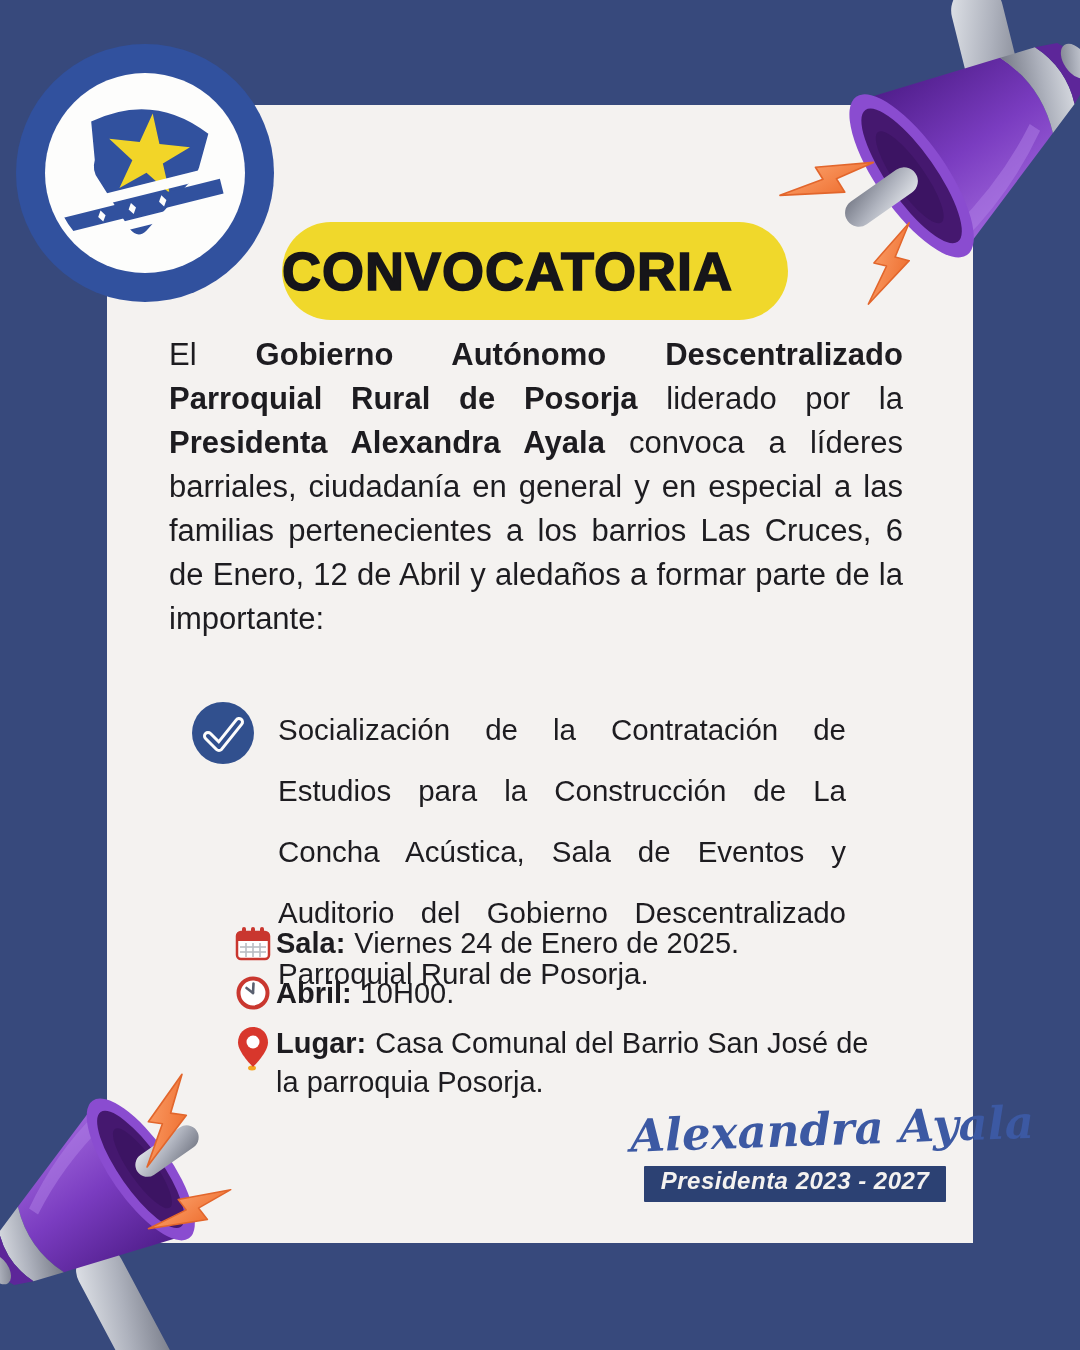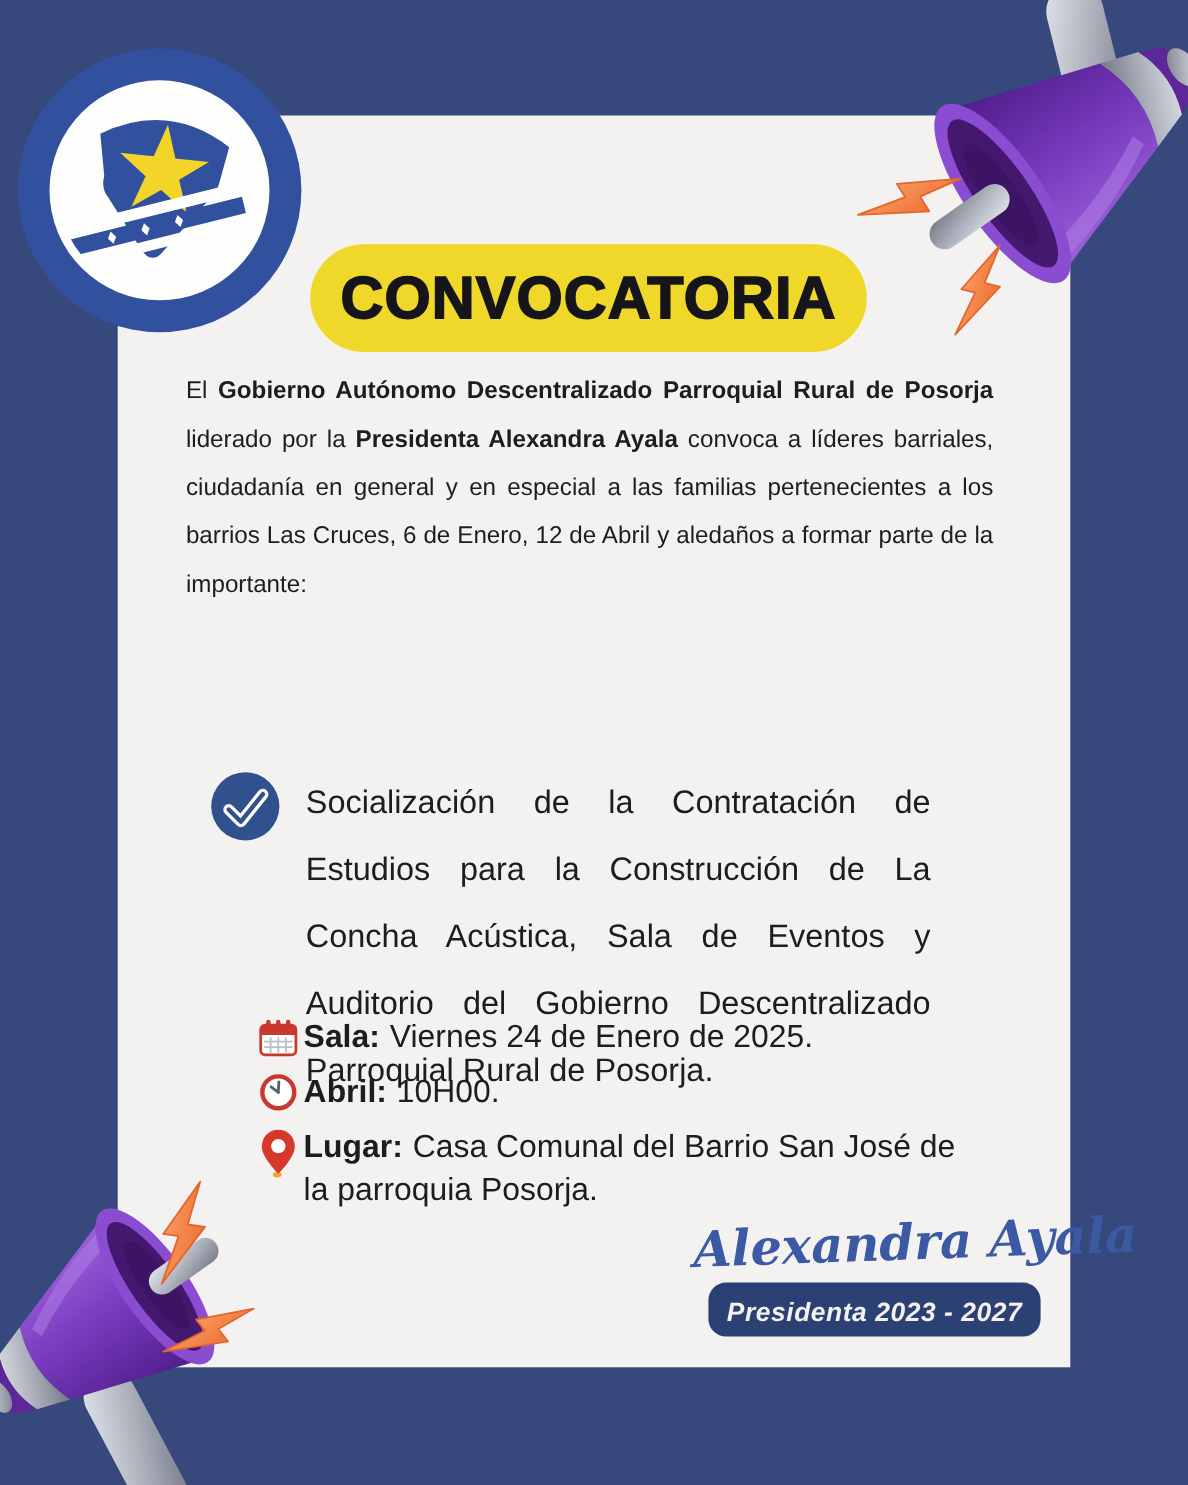--- a/index.html
+++ b/index.html
@@ -17,30 +17,30 @@
   
   .logo-ring{left:16px;top:44px;width:258px;height:258px;border-radius:50%;
     background:var(--emblem-blue,#31519e);z-index:3;}
   .logo-circle{left:45px;top:73px;width:200px;height:200px;border-radius:50%;
     background:#fdfdfc;z-index:3;}
   .logo-emblem{left:50px;top:78px;z-index:4;}
   
   .title-pill{
     left:282px;top:222px;width:506px;height:98px;border-radius:49px;
     background:var(--title-pill,#f0d82b);z-index:2;
-    display:flex;align-items:center;justify-content:center;
+    display:flex;align-items:center;
   }
   .title-pill span{
     font-size:54px;font-weight:700;letter-spacing:1px;color:var(--title-text,#161519);
     -webkit-text-stroke:1.6px var(--title-text,#161519);
   }
   
   .intro{
     left:169px;top:333px;width:734px;margin:0;z-index:2;
-    font-size:22px;line-height:44px;color:var(--body-text,#1d1c20);
+    font-size:31px;line-height:44px;color:var(--body-text,#1d1c20);
     text-align:justify;
   }
   .intro .b{font-weight:700;}
   .check-badge{left:191px;top:701px;z-index:2;}
   .bullet{
     left:278px;top:699px;width:568px;margin:0;z-index:2;
     font-size:29.5px;line-height:61px;color:var(--body-text,#1d1c20);
     text-align:justify;
   }
   
@@ -52,21 +52,21 @@
   
   .signature{left:630px;top:1104px;width:330px;text-align:center;z-index:2;}
   .sig-name{
     font-family:"DejaVu Serif","Liberation Serif",serif;font-style:italic;font-weight:700;
     font-size:45px;color:var(--signature-blue,#3c59a3);transform:rotate(-2deg);
     white-space:nowrap;
   }
   .sig-badge{
     display:inline-block;margin-top:9px;background:var(--badge-bg,#2c4173);
     color:var(--badge-text,#f4f2f0);font-size:24px;font-weight:700;font-style:italic;
-    padding:14px 17px 7px;border-radius:16px;letter-spacing:.5px;white-space:nowrap;
+    padding:1px 17px 7px;border-radius:1px;letter-spacing:.5px;white-space:nowrap;
   }
   
   .deco{z-index:4;}
   .bolt{transform-origin:50% 50%;}
   .bolt-tr-a{left:803px;top:126px;transform:rotate(58deg);}
   .bolt-tr-b{left:868px;top:212px;transform:rotate(14deg);}
   .bolt-bl-a{left:142px;top:1062px;transform:rotate(8deg);}
   .bolt-bl-b{left:168px;top:1158px;transform:rotate(52deg);}
   .megaphone-tr{left:795px;top:-35px;}
   .megaphone-bl{left:-50px;top:1065px;}

